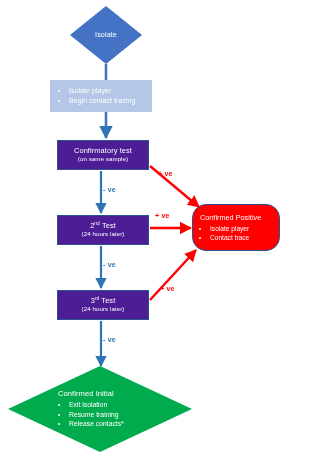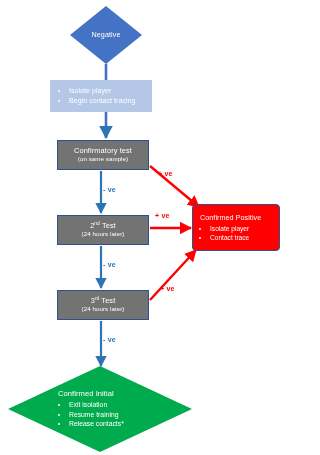--- a/index.html
+++ b/index.html
@@ -78,21 +78,21 @@
     font-size: 7px;
     line-height: 10px;
     letter-spacing: 0.05px;
   }
 
   
   .box-test {
     width: 92px;
     height: 30px;
     left: 57px;
-    background: #737373;
+    background: #4c1d95;
     border: 1px solid #2E528F;
     align-items: center;
     justify-content: center;
     text-align: left;
     color: #ffffff;
   }
   #node-confirmatory { top: 140px; }
   #node-test2 { top: 215px; }
   #node-test3 { top: 290px; }
   .box-test .line1 {
@@ -112,21 +112,21 @@
   }
 
   
   .pill-positive {
     left: 192px;
     top: 204px;
     width: 88px;
     height: 47px;
     background: #FF0000;
     border: 1px solid #2E528F;
-    border-radius: 4px;
+    border-radius: 14px;
     padding: 4px 4px 4px 7px;
     justify-content: center;
   }
   .pill-positive .title {
     color: #ffffff;
     font-size: 7.2px;
     line-height: 10px;
     letter-spacing: 0.05px;
     margin-bottom: 1px;
   }
@@ -224,21 +224,21 @@
     <line x1="150" y1="166" x2="199" y2="207" stroke="#FF0000" stroke-width="2.4" marker-end="url(#arrow-red)"></line>
 
     <line x1="150" y1="228" x2="191" y2="228" stroke="#FF0000" stroke-width="2.4" marker-end="url(#arrow-red)"></line>
 
     <line x1="150" y1="300" x2="196" y2="250" stroke="#FF0000" stroke-width="2.4" marker-end="url(#arrow-red)"></line>
   </svg>
 
   <div class="node diamond-initial">
     <div class="shape"></div>
     <div class="labels">
-      <div>Negative</div>
+      <div>Isolate</div>
     </div>
   </div>
 
   <div class="node box-actions">
     <ul>
       <li>Isolate player</li>
       <li>Begin contact tracing</li>
     </ul>
   </div>
 

